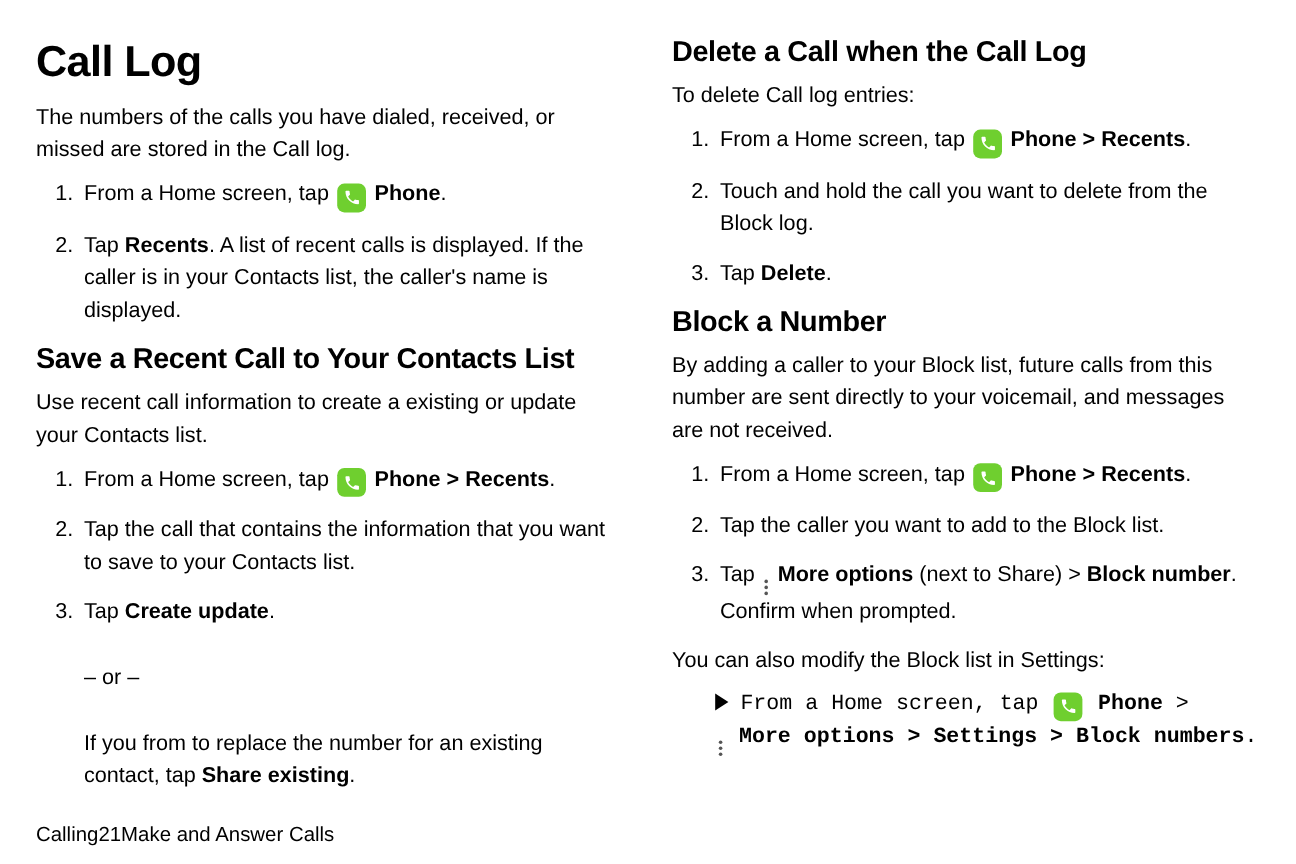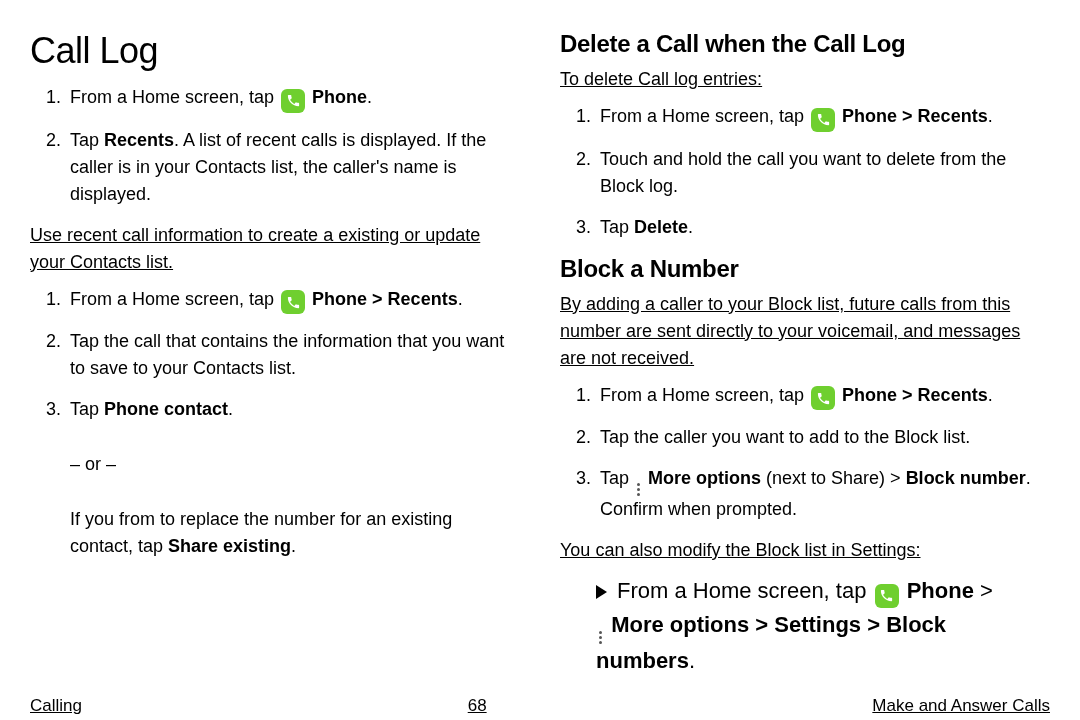--- a/index.html
+++ b/index.html
@@ -17,36 +17,35 @@
     padding: 30px 30px 10px 30px;
     gap: 40px;
     height: 680px;
   }
   .col {
     flex: 1;
     min-width: 0;
   }
   h1 {
     font-size: 36px;
-    font-weight: 400;
+    font-weight: 700;
     margin-bottom: 12px;
     letter-spacing: -0.5px;
   }
   h2 {
     font-size: 24px;
     font-weight: 700;
     margin-bottom: 8px;
     letter-spacing: -0.3px;
   }
   h2.first { margin-top: 0; }
   p {
     font-size: 18px;
     line-height: 1.5;
     margin-bottom: 10px;
-    text-decoration: underline;
   }
   ol {
     list-style: decimal;
     padding-left: 36px;
     font-size: 18px;
     line-height: 1.5;
   }
   ol > li {
     margin-bottom: 14px;
     padding-left: 4px;
@@ -83,66 +82,68 @@
     display: inline-block;
     width: 0; height: 0;
     border-top: 7px solid transparent;
     border-bottom: 7px solid transparent;
     border-left: 11px solid #000;
     margin-right: 10px;
     vertical-align: -1px;
   }
   .bullet-block {
     padding-left: 36px;
-    font-size: 22px;
-    line-height: 1.5;
+    font-size: 18px;
+    line-height: 1.5;
+    font-family: Liberation Mono, monospace;
   }
   .footer {
     position: absolute;
-    bottom: 4px;
+    bottom: 14px;
     left: 30px;
     right: 30px;
     display: flex;
-    justify-content: space-between;
+    justify-content: flex-start;
     font-size: 17px;
     color: #000;
-    text-decoration: underline;
   }
 </style>
 </head>
 <body>
 
 <div class="page">
   <div class="col">
     <h1>Call Log</h1>
+    <p>The numbers of the calls you have dialed, received, or missed are stored in the Call log.</p>
     <ol>
       <li>
         <span>From a Home screen, tap </span><span class="phone-icon">
             <svg viewBox="0 0 24 24">
               <path fill="#fff" d="M6.6 10.8c1.4 2.8 3.8 5.1 6.6 6.6l2.2-2.2c.3-.3.7-.4 1-.2 1.1.4 2.4.6 3.6.6.6 0 1 .4 1 1V20c0 .6-.4 1-1 1C10.6 21 3 13.4 3 4c0-.6.4-1 1-1h3.5c.6 0 1 .4 1 1 0 1.2.2 2.5.6 3.6.1.4 0 .8-.3 1l-2.2 2.2z"></path>
             </svg>
           </span> <span class="bold">Phone</span><span>.</span>
       </li>
       <li>
         <span>Tap </span><span class="bold">Recents</span><span>. A list of recent calls is displayed. If the caller is in your Contacts list, the caller's name is displayed.</span>
       </li>
     </ol>
 
+    <h2>Save a Recent Call to Your Contacts List</h2>
     <p>Use recent call information to create a existing or update your Contacts list.</p>
     <ol>
       <li>
         <span>From a Home screen, tap </span><span class="phone-icon">
             <svg viewBox="0 0 24 24">
               <path fill="#fff" d="M6.6 10.8c1.4 2.8 3.8 5.1 6.6 6.6l2.2-2.2c.3-.3.7-.4 1-.2 1.1.4 2.4.6 3.6.6.6 0 1 .4 1 1V20c0 .6-.4 1-1 1C10.6 21 3 13.4 3 4c0-.6.4-1 1-1h3.5c.6 0 1 .4 1 1 0 1.2.2 2.5.6 3.6.1.4 0 .8-.3 1l-2.2 2.2z"></path>
             </svg>
           </span> <span class="bold">Phone &gt; Recents</span><span>.</span>
       </li>
       <li>Tap the call that contains the information that you want to save to your Contacts list.</li>
       <li>
-        <span>Tap </span><span class="bold">Phone contact</span><span>.</span>
+        <span>Tap </span><span class="bold">Create update</span><span>.</span>
         <div class="sub">– or –</div>
         <div class="sub">
           <span>If you from to replace the number for an existing contact, tap </span><span class="bold">Share existing</span><span>.</span>
         </div>
       </li>
     </ol>
   </div>
 
   <div class="col">
     <h2 class="first">Delete a Call when the Call Log</h2>
@@ -191,15 +192,15 @@
           <span></span>
           <span></span>
           <span></span>
         </span> <span class="bold">More options &gt; Settings &gt; Block numbers</span><span>.</span>
     </div>
   </div>
 </div>
 
 <div class="footer">
   <span>Calling</span>
-  <span>68</span>
+  <span>21</span>
   <span>Make and Answer Calls</span>
 </div>
 
 </body></html>

